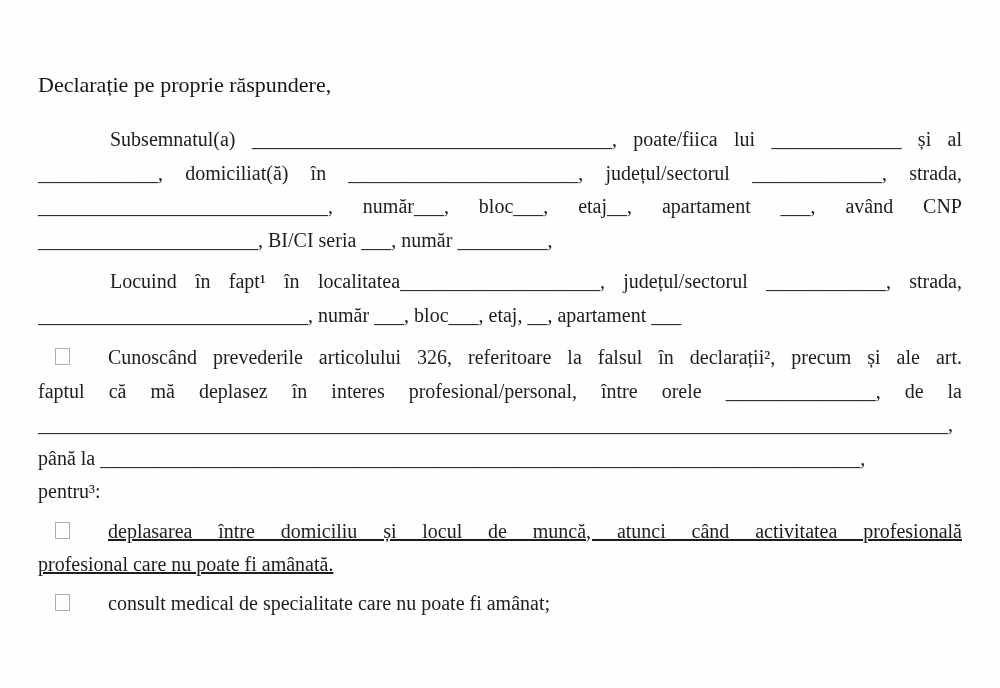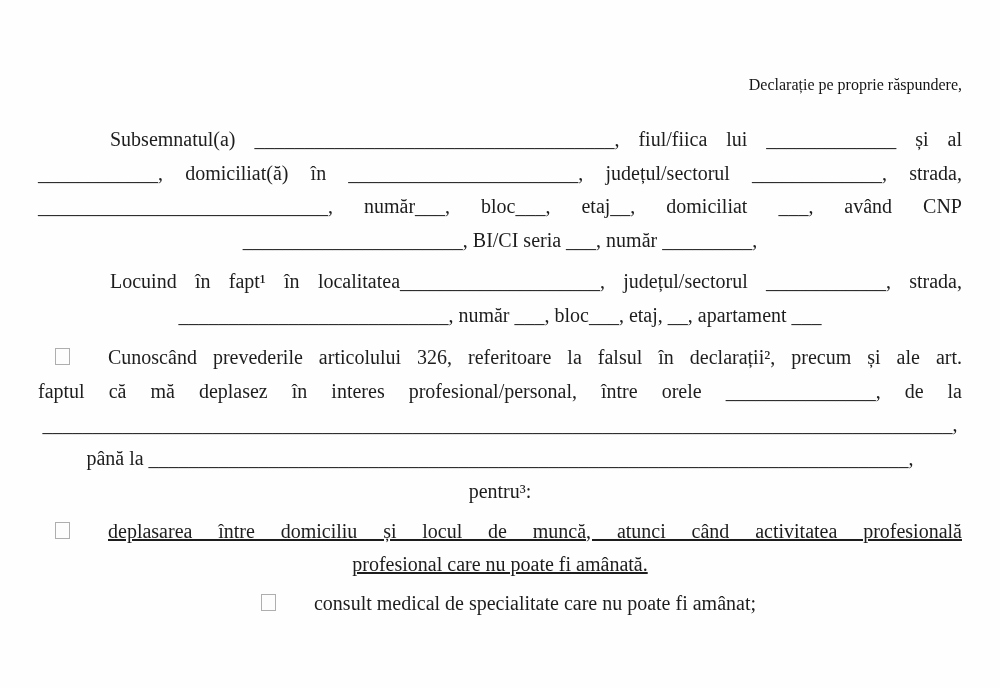--- a/index.html
+++ b/index.html
@@ -12,28 +12,28 @@
     width: 1000px; height: 688px;
     box-sizing: border-box;
     padding: 70px 38px 0 38px;
     overflow: hidden;
     background: #fefefe;
     font-family: "Liberation Serif", "DejaVu Serif", serif;
     font-size: 20px;
     color: #1d1d1d;
   }
   .title {
-    text-align: right;
-    font-size: 16px;
+    text-align: left;
+    font-size: 22px;
     line-height: 30px;
     color: #161616;
   }
   .line {
     line-height: 33.5px;
-    text-align: center;
+    text-align: left;
   }
   .jst {
     text-align: justify;
     text-align-last: justify;
   }
   .indent { text-indent: 72px; }
   .cb { text-indent: 17px; }
   .checkbox {
     display: inline-block;
     width: 13px; height: 15px;
@@ -49,23 +49,23 @@
   .p5 { margin-top: 5px; }
 </style>
 </head>
 <body>
 
 <div class="page">
 
   <div class="title">Declarație pe proprie răspundere,</div>
 
   <div class="para p1">
-    <div class="line indent jst">Subsemnatul(a) ____________________________________, fiul/fiica lui _____________ și al</div>
+    <div class="line indent jst">Subsemnatul(a) ____________________________________, poate/fiica lui _____________ și al</div>
     <div class="line jst">____________, domiciliat(ă) în _______________________, județul/sectorul _____________, strada,</div>
-    <div class="line jst">_____________________________, număr___, bloc___, etaj__, domiciliat ___, având CNP</div>
+    <div class="line jst">_____________________________, număr___, bloc___, etaj__, apartament ___, având CNP</div>
     <div class="line">______________________, BI/CI seria ___, număr _________,</div>
   </div>
 
   <div class="para p2">
     <div class="line indent jst">Locuind în fapt¹ în localitatea____________________, județul/sectorul ____________, strada,</div>
     <div class="line">___________________________, număr ___, bloc___, etaj, __, apartament ___</div>
   </div>
 
   <div class="para p3">
     <div class="line cb jst">

